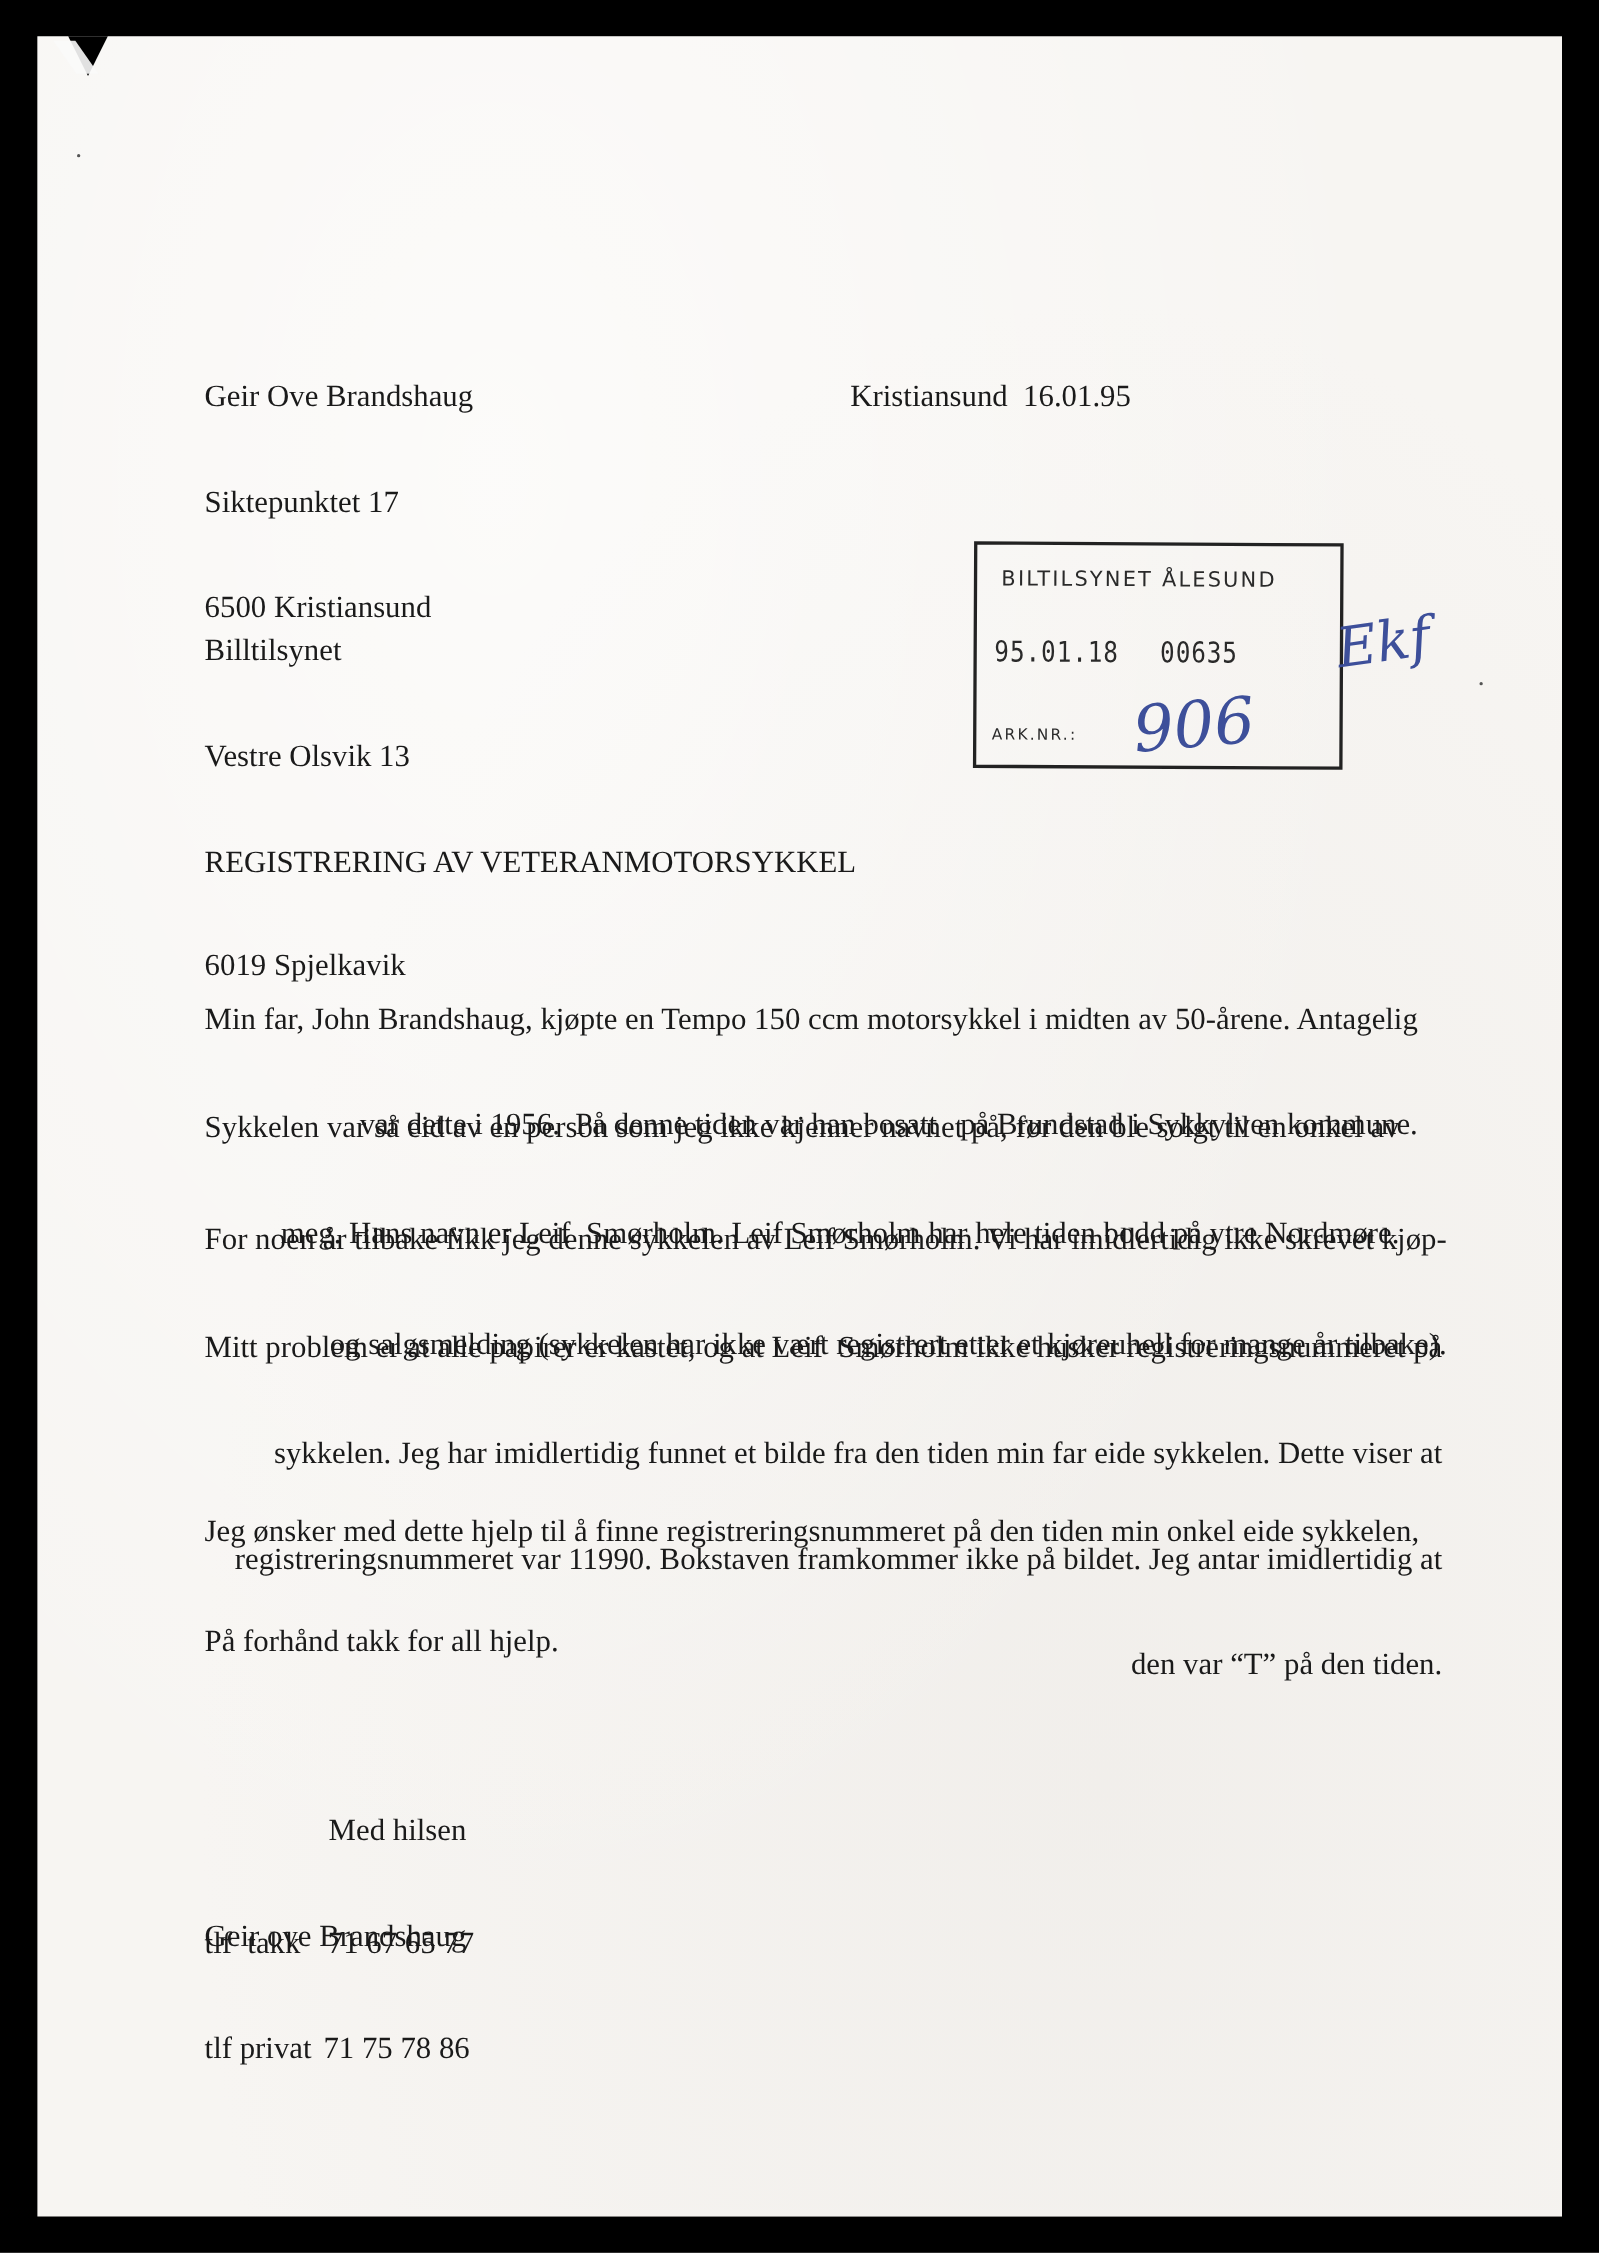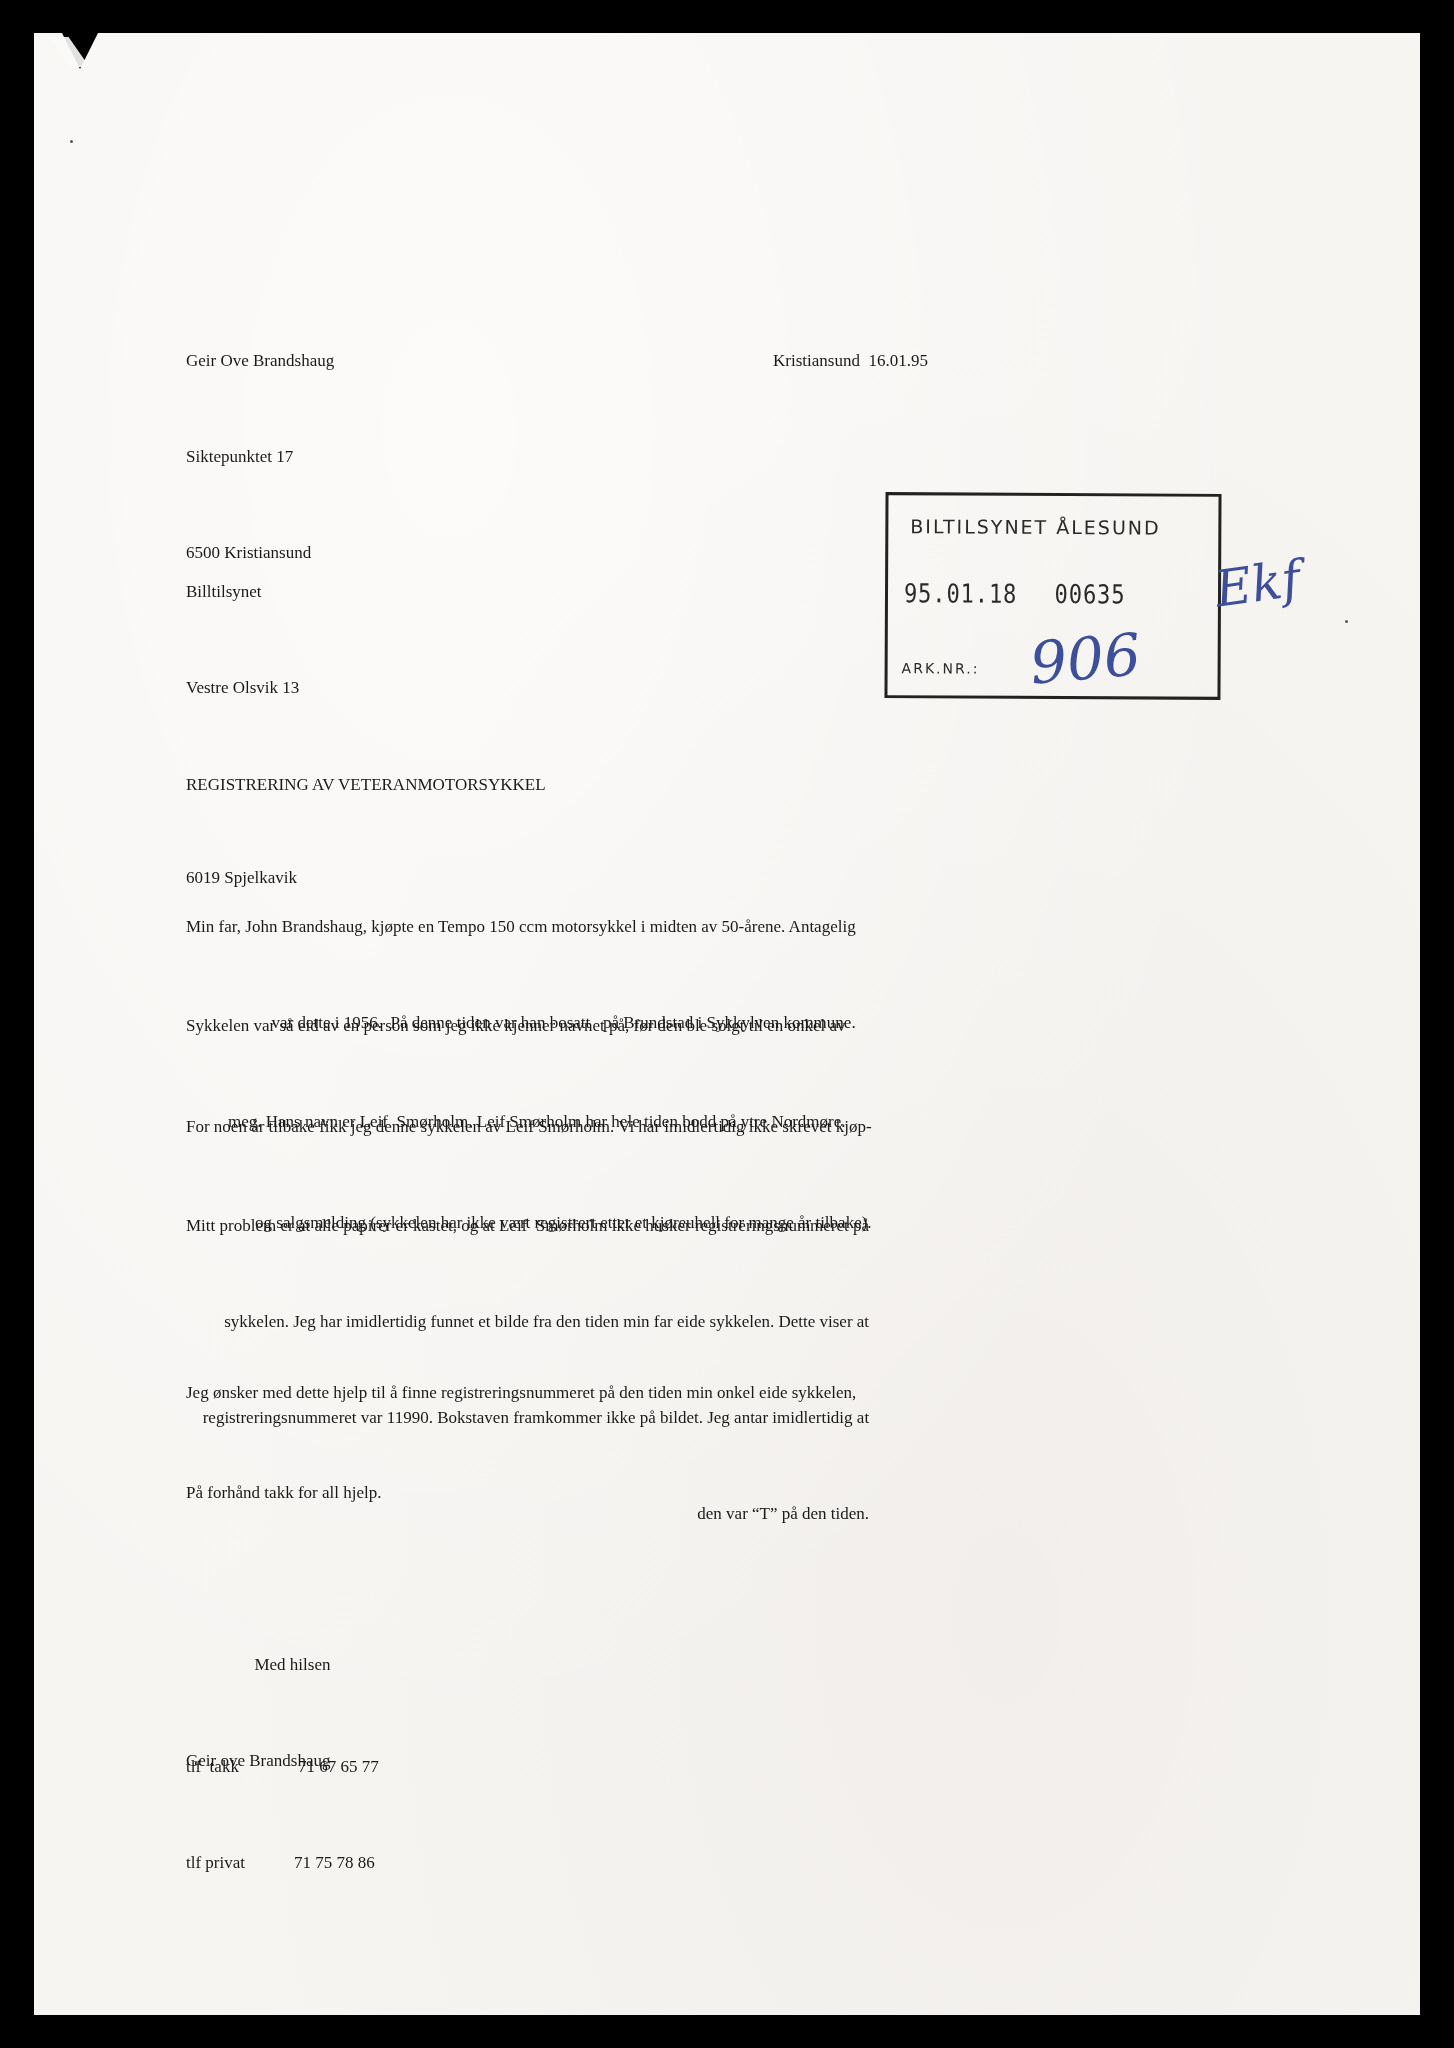--- a/index.html
+++ b/index.html
@@ -31,21 +31,21 @@
     position: absolute;
     left: 59px; top: 37px;
     width: 20px; height: 30px;
     background: #fafafa;
     transform: skewX(35deg);
     opacity: 0.9;
   }
   .text {
     position: absolute;
     color: #1a1a1a;
-    font-size: 17px;
+    font-size: 28px;
     line-height: 32px;
     white-space: pre;
   }
   .sender { left: 186px; top: 281px; }
   .dateline { left: 773px; top: 345px; }
   .recipient { left: 186px; top: 512px; }
   .recipient .gap { height: 30px; }
   .subject { left: 186px; top: 745px; margin-top: 24px; }
   .body-para { left: 186px; white-space: pre; text-align: right; }
   .p1 { top: 847px; }

